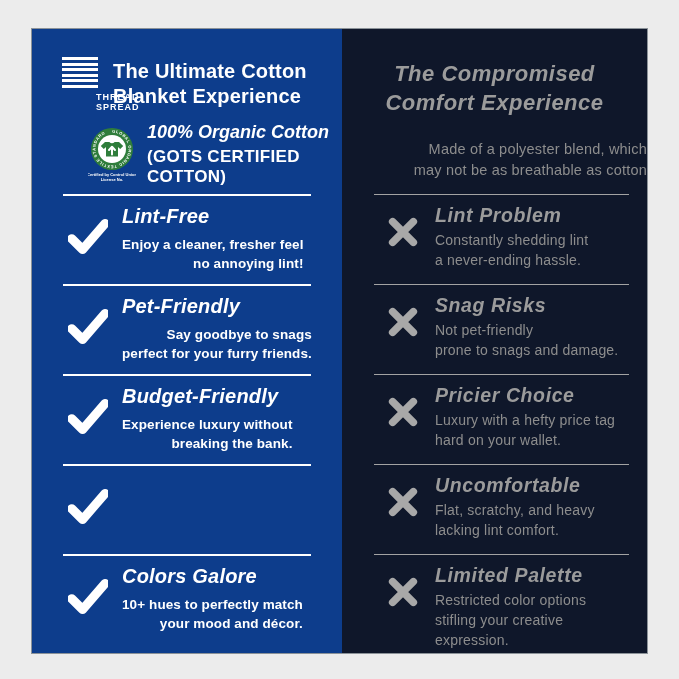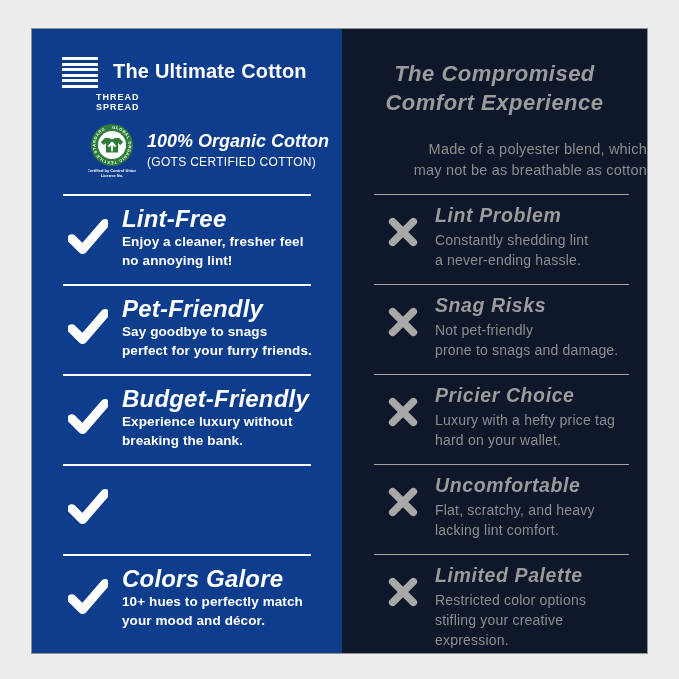--- a/index.html
+++ b/index.html
@@ -48,39 +48,39 @@
   .badge-row {
     display: flex; align-items: center; gap: 11px;
     margin: 10px 0 0 56px;
   }
   .badge-svg { flex: 0 0 48px; }
   .badge-heading {
     font-size: 18px; font-weight: bold; font-style: italic;
     line-height: 1.2;
   }
   .badge-subheading {
-    font-size: 12px; font-weight: normal; letter-spacing: 0.3px;
+    font-size: 17px; font-weight: bold; letter-spacing: 0.3px;
     margin-top: 3px;
   }
   .feature { height: 90px; box-sizing: border-box; }
   .divider-left { height: 2px; background: #ffffff; margin: 0 31px; }
   .divider-right { height: 1px; background: #a3a3a3; margin: 0 18px 0 32px; }
   .feature-row {
     display: flex; align-items: flex-start;
     padding: 9px 10px 0 36px; gap: 14px;
   }
   .check-wrap { flex: 0 0 40px; margin-top: 13px; }
   .x-wrap { flex: 0 0 34px; margin-top: 12px; margin-left: 9px; }
   .feature-title-left {
-    font-size: 24px; font-weight: bold; font-style: italic;
+    font-size: 20px; font-weight: bold; font-style: italic;
     letter-spacing: 0.2px; color: #ffffff;
   }
   .feature-body-left {
     font-size: 13.5px; font-weight: bold; line-height: 1.38;
-    margin-top: 0; color: #ffffff; letter-spacing: 0.1px;
+    margin-top: 8px; color: #ffffff; letter-spacing: 0.1px; text-align: right;
   }
   
   .panel-right {
     flex: 1 1 auto;
     background: #0f172a;
     display: flex; flex-direction: column;
     box-sizing: border-box;
   }
   .right-header { height: 165px; box-sizing: border-box; }
   .right-title {
@@ -119,20 +119,21 @@
               <div class="stripe"></div>
             <div class="stripe"></div>
               <div class="stripe"></div>
               <div class="stripe"></div>
           </div>
           <div class="logo-text">THREAD</div>
           <div class="logo-text">SPREAD</div>
         </div>
         <div class="main-title">
           <div>The Ultimate Cotton</div>
+          <div>Blanket Experience</div>
         </div>
       </div>
 
       <div class="badge-row">
         <svg class="badge-svg" width="48" height="56" viewBox="0 0 48 56">
           <circle cx="24" cy="23" r="21" fill="#2f7d3b"></circle>
           <circle cx="24" cy="23" r="14" fill="#ffffff"></circle>
           <defs>
               <path id="ringPath" d="M24 6.5 a16.5 16.5 0 1 1 -0.01 0 z"></path>
             </defs>

